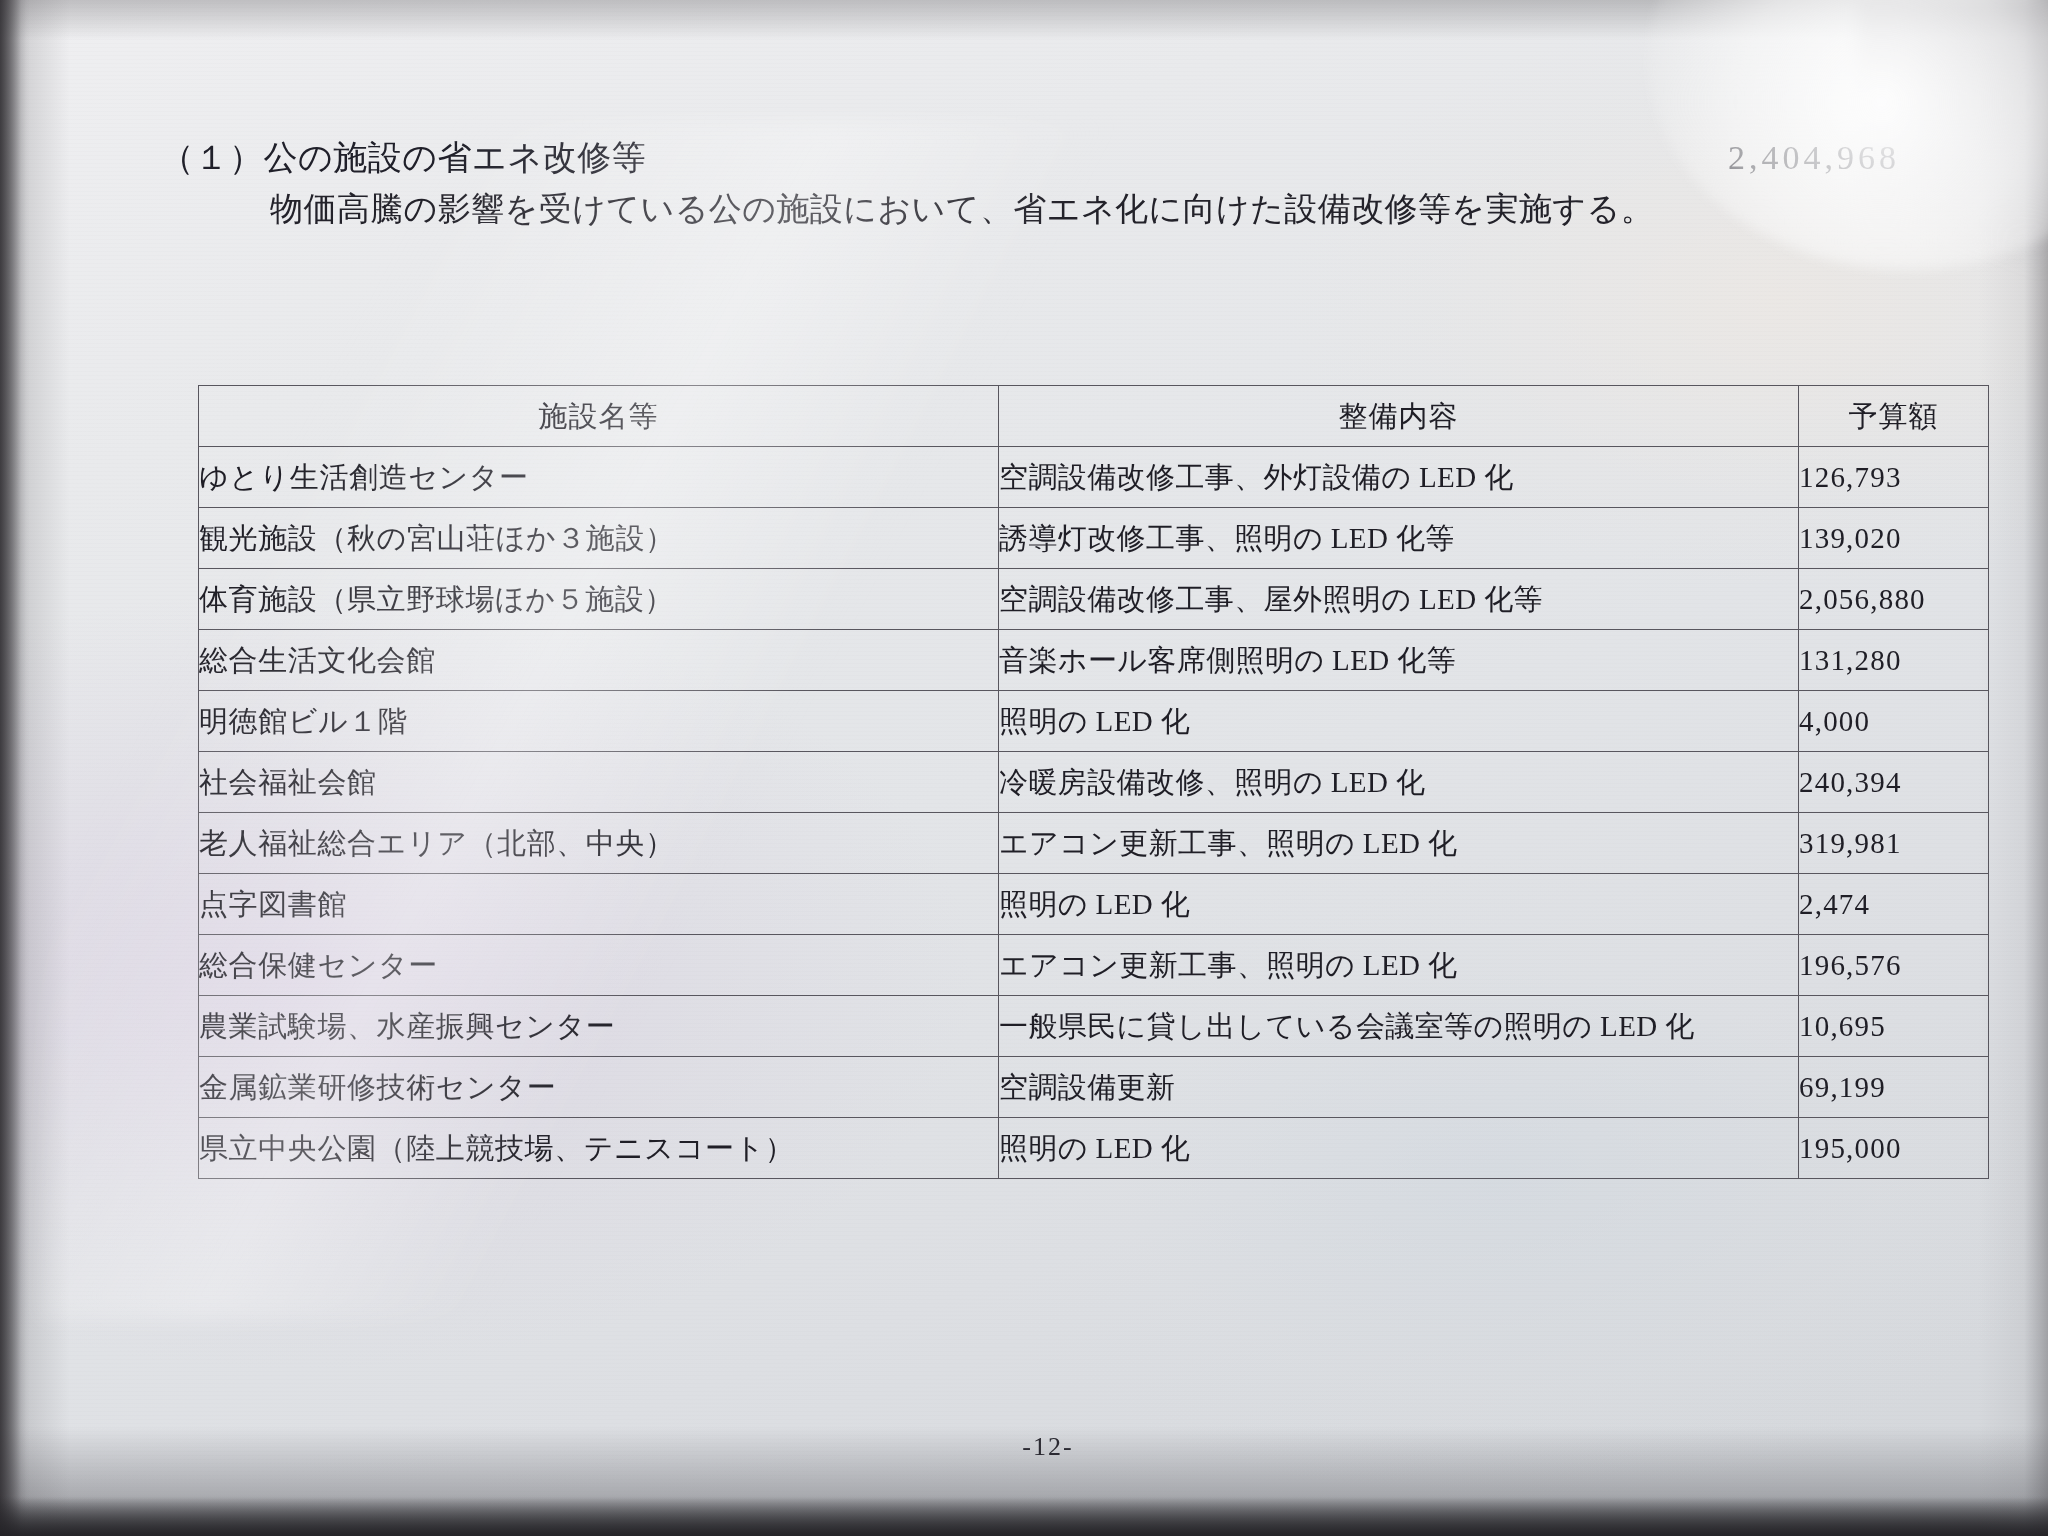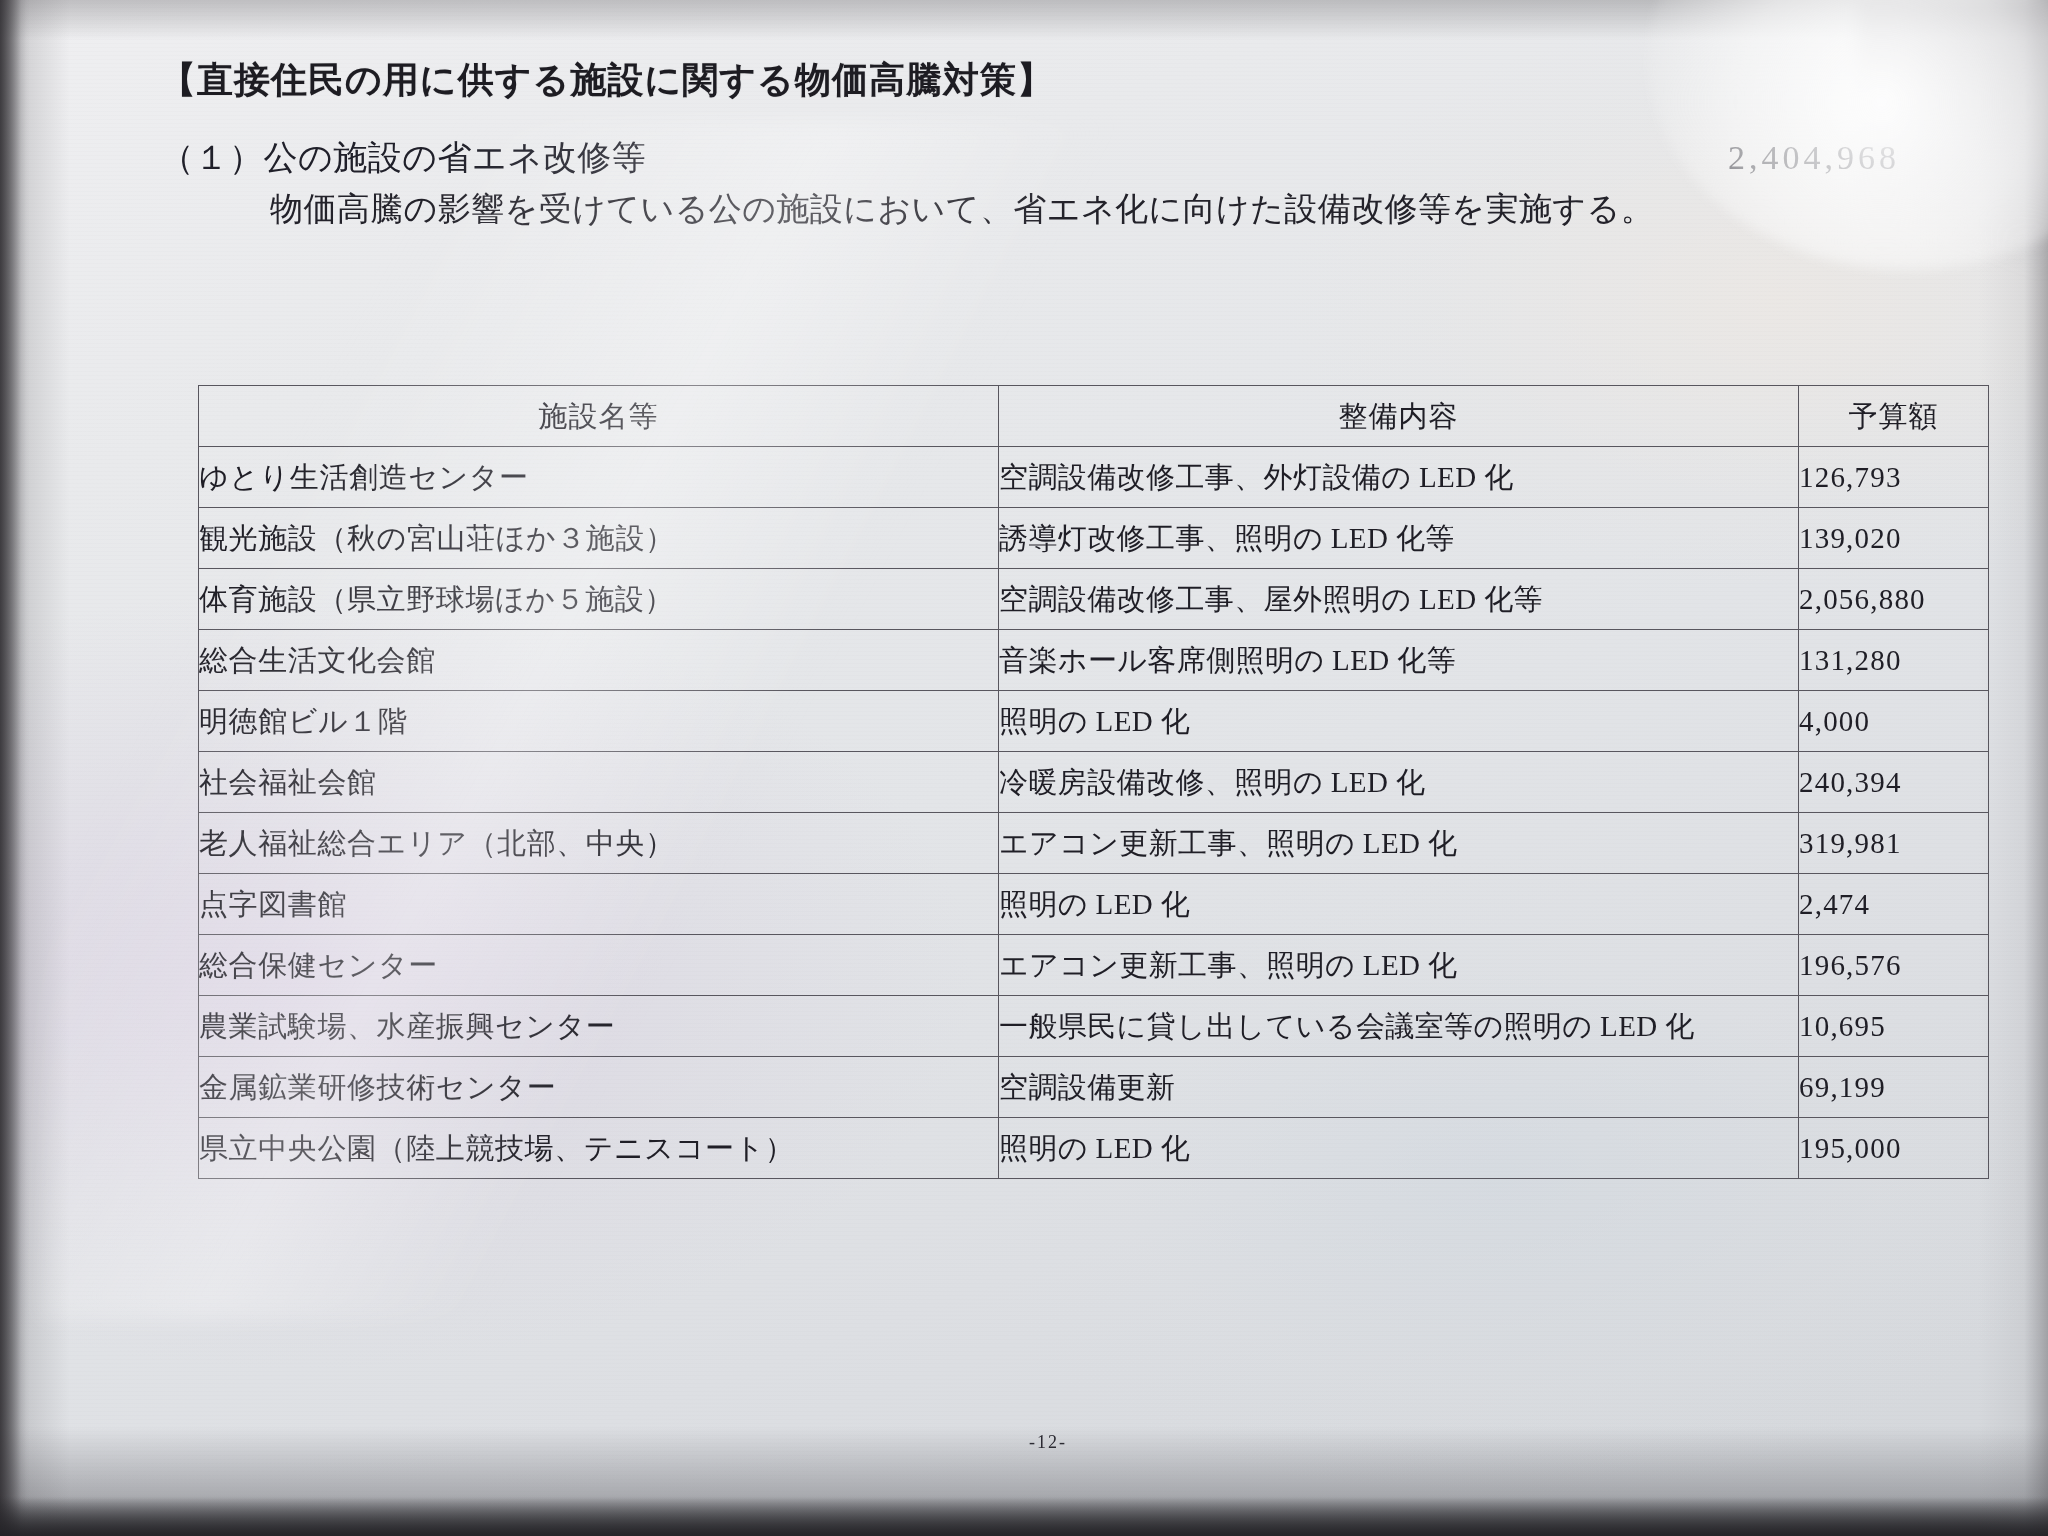--- a/index.html
+++ b/index.html
@@ -191,21 +191,21 @@
     white-space: nowrap;
     padding-right: 14px;
   }
 
   .page-number {
     position: absolute;
     left: 0;
     right: 0;
     top: 1432px;
     text-align: center;
-    font-size: 18px;
+    font-size: 26px;
     letter-spacing: 2px;
     color: #2b2a32;
     padding-left: 48px;
   }
 
   
   .paper-noise {
     position: absolute;
     inset: 0;
     z-index: 3;
@@ -217,21 +217,20 @@
 </style>
 </head>
 <body>
 
 <div id="page-photo">
 
   <div class="paper-noise"></div>
 
   <div class="content">
 
-    <div class="doc-heading">【直接住民の用に供する施設に関する物価高騰対策】</div>
 
     <div class="item-row">
       <div class="item-title">（１）公の施設の省エネ改修等</div>
       <div class="item-amount">2,404,968</div>
     </div>
 
     <div class="item-desc">物価高騰の影響を受けている公の施設において、省エネ化に向けた設備改修等を実施する。</div>
 
     <div class="table-wrap">
       <table class="budget">

